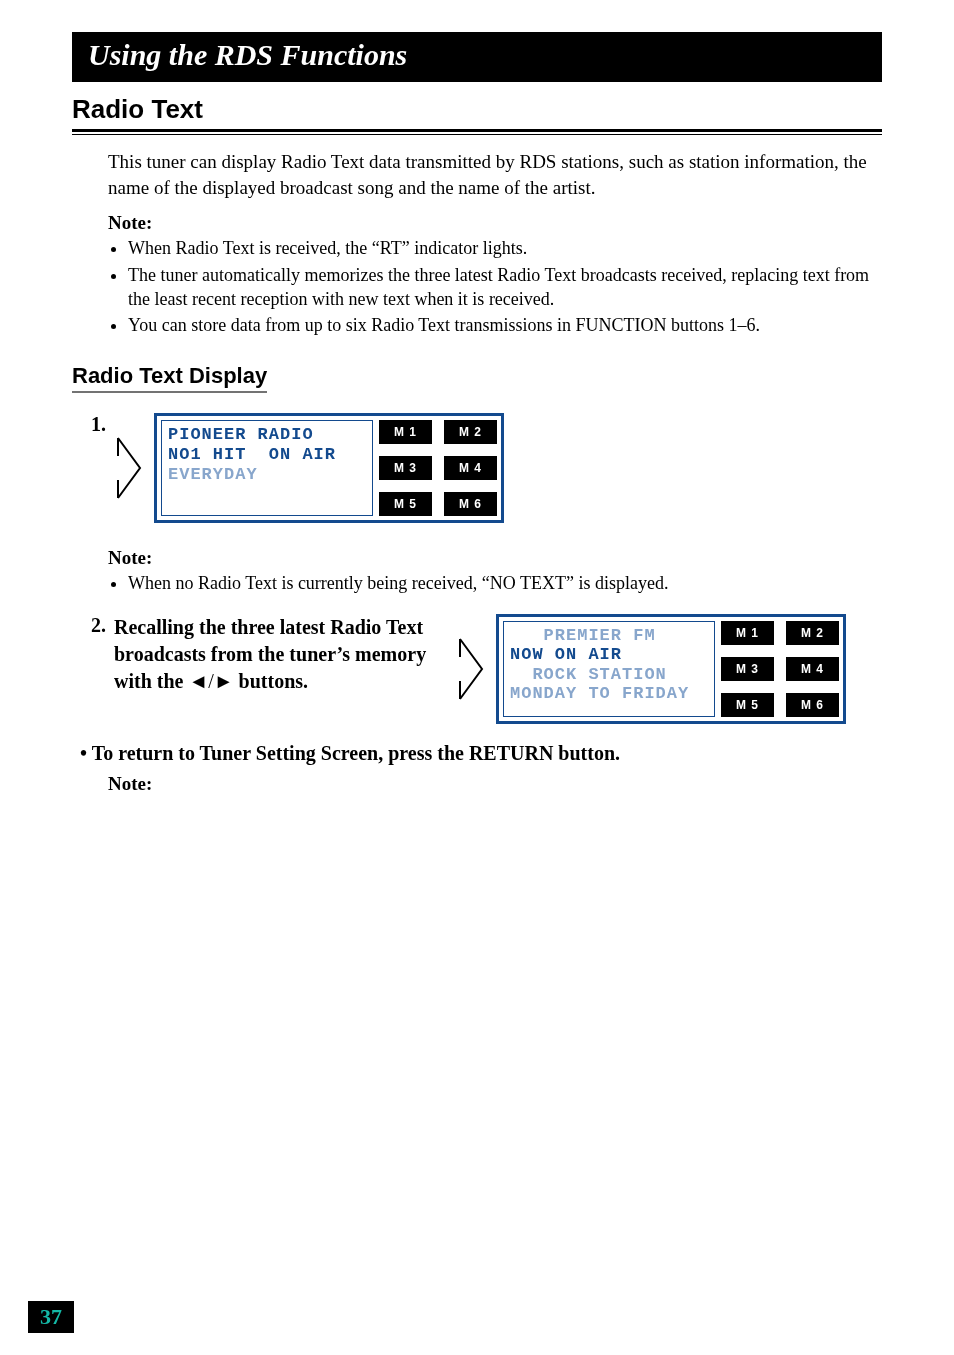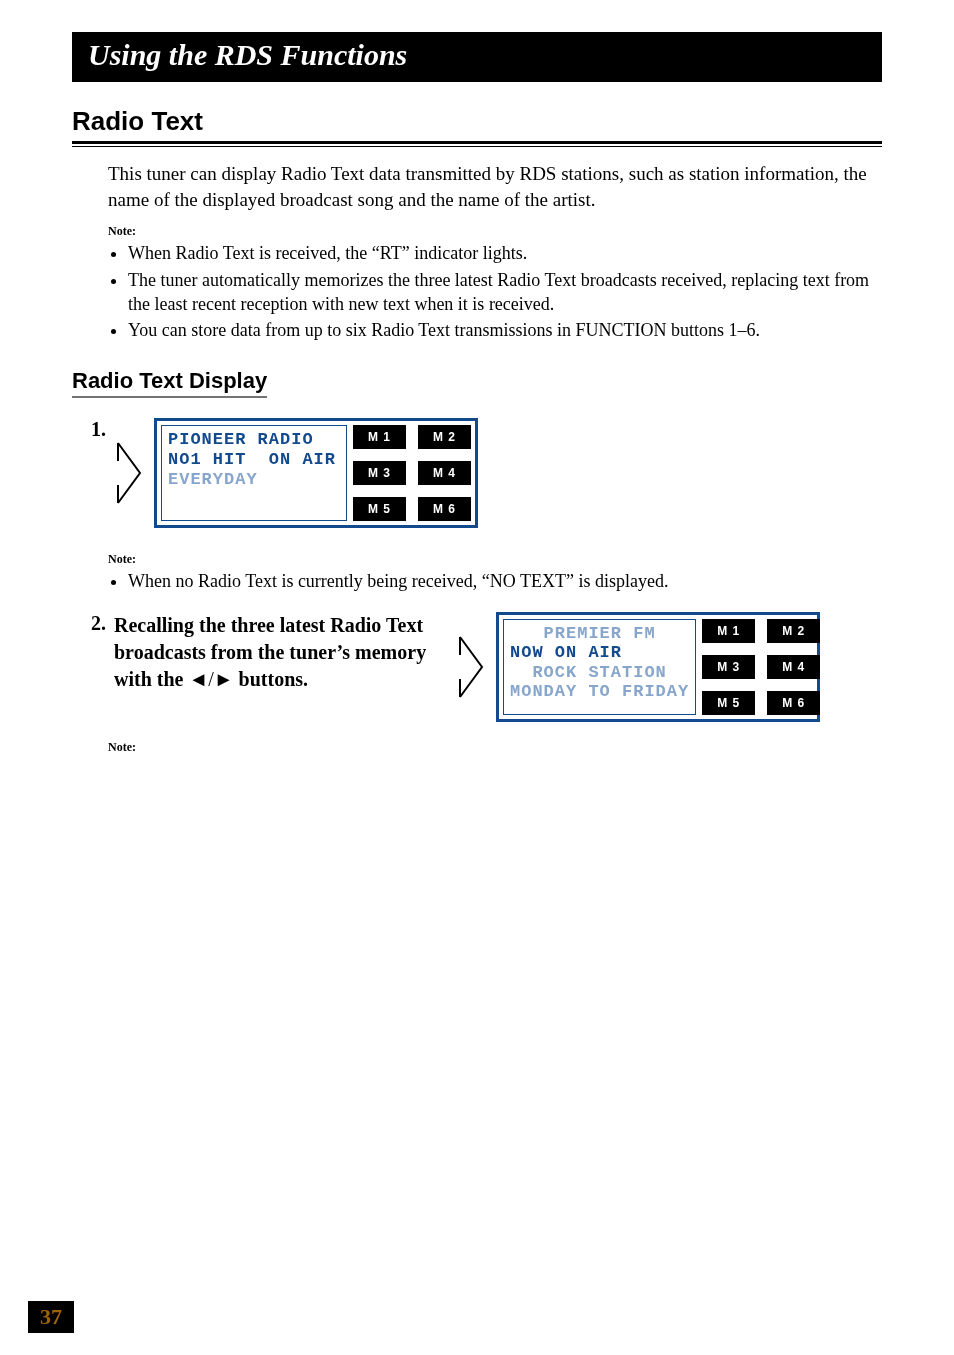--- a/index.html
+++ b/index.html
@@ -17,21 +17,21 @@
     box-sizing: border-box;
     padding: 32px 72px 0 72px;
   }
   .banner {
     background: #000;
     color: #fff;
     font-style: italic;
     font-weight: bold;
     font-size: 30px;
     padding: 6px 16px 10px 16px;
-    margin: 0 0 24px 0;
+    margin: 0 0 12px 0;
   }
   .section-title {
     font-family: Arial, Helvetica, sans-serif;
     font-weight: bold;
     font-size: 26px;
     margin: 0 0 4px 0;
   }
   .hr-thick {
     border: none;
     border-top: 3px solid #000;
@@ -42,21 +42,21 @@
     border-top: 1px solid #000;
     margin: 0 0 14px 0;
   }
   .body-text {
     font-size: 19px;
     line-height: 1.35;
     margin: 0 0 12px 36px;
   }
   .note-label {
     font-weight: bold;
-    font-size: 12px;
+    font-size: 19px;
     margin: 0 0 2px 36px;
   }
   ul.note-list {
     margin: 0 0 18px 36px;
     padding-left: 20px;
     font-size: 18px;
     line-height: 1.35;
   }
   ul.note-list li { margin-bottom: 2px; }
   .subsection-title {
@@ -99,21 +99,21 @@
   }
   .cursor-arrow svg { display: block; }
 
   
   .display-panel {
     border: 3px solid #134a8e;
     background: #fff;
     padding: 4px;
     display: flex;
     gap: 6px;
-    width: 324px;
+    width: 350px;
     box-sizing: border-box;
   }
   .panel-main {
     border: 1px solid #134a8e;
     color: #134a8e;
     font-family: "Courier New", monospace;
     font-weight: bold;
     font-size: 17px;
     letter-spacing: 1px;
     line-height: 1.15;
@@ -154,21 +154,21 @@
   .bullet-bold::before {
     content: "• ";
     font-weight: bold;
   }
 
   .page-num-box {
     position: absolute;
     left: 28px;
     bottom: 22px;
     background: #000;
-    color: #a16207;
+    color: #14b8a6;
     font-family: "Times New Roman", Times, serif;
     font-weight: bold;
     font-size: 22px;
     padding: 3px 12px;
   }
 </style>
 </head>
 <body>
 
 <div class="page">
@@ -247,17 +247,18 @@
           <div class="m-cell">M 3</div>
           <div class="m-cell">M 4</div>
           <div class="m-cell">M 5</div>
           <div class="m-cell">M 6</div>
         </div>
       </div>
     </div>
   </div>
 
 
+  <p class="bullet-bold">To return to Tuner Setting Screen, press the RETURN button.</p>
 
   <p class="note-label">Note:</p>
 
   <div class="page-num-box">37</div>
 </div>
 
 </body></html>

